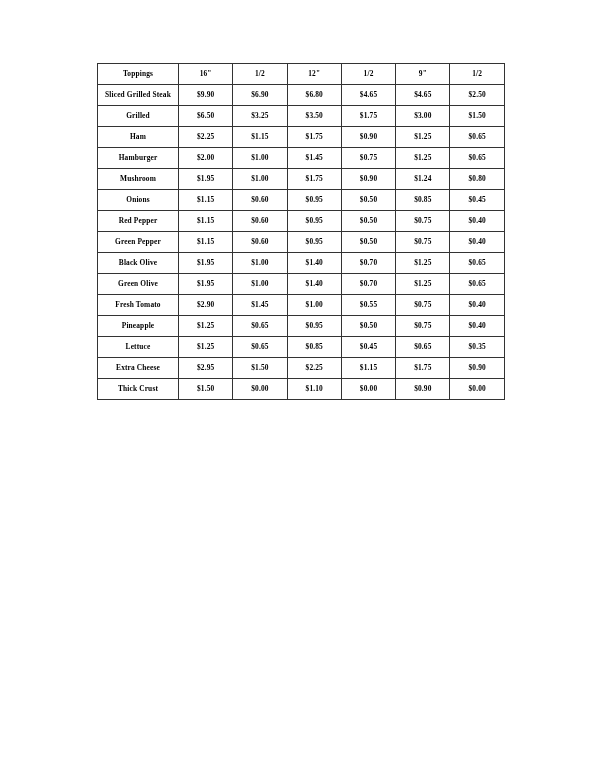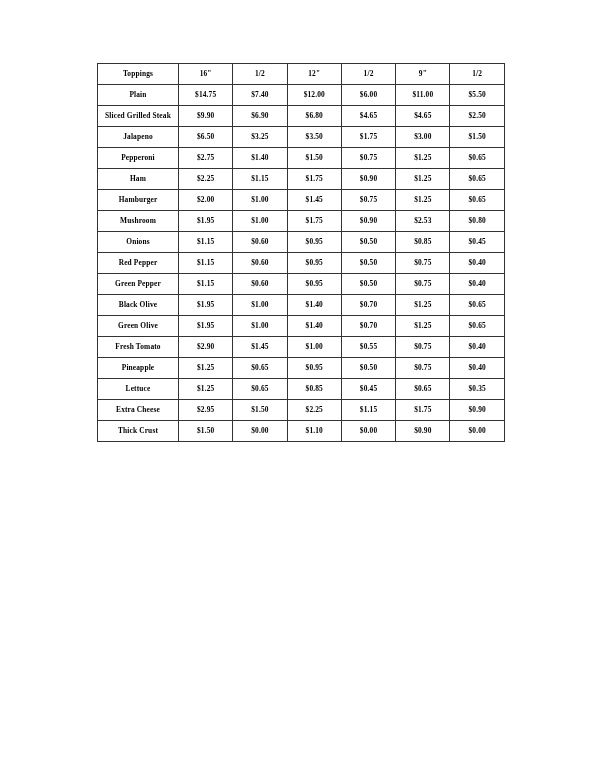--- a/index.html
+++ b/index.html
@@ -93,56 +93,38 @@
           <th class="cell-black">16"</th>
           <th class="cell-red">1/2</th>
           <th class="cell-black">12"</th>
           <th class="cell-red">1/2</th>
           <th class="cell-black">9"</th>
           <th class="cell-red">1/2</th>
         </tr>
     </thead>
     <tbody id="table-body">
         <tr class="row-tall">
-          <td class="cell-black topping-cell">Plain</td>
-          <td class="cell-black">$14.75</td>
-          <td class="cell-red">$7.40</td>
-          <td class="cell-black">$12.00</td>
-          <td class="cell-red">$6.00</td>
-          <td class="cell-black">$11.00</td>
-          <td class="cell-red">$5.50</td>
-        </tr>
-        <tr class="row-tall">
           <td class="cell-black topping-cell two-line">Sliced Grilled Steak</td>
           <td class="cell-black">$9.90</td>
           <td class="cell-red">$6.90</td>
           <td class="cell-black">$6.80</td>
           <td class="cell-red">$4.65</td>
           <td class="cell-black">$4.65</td>
           <td class="cell-red">$2.50</td>
         </tr>
         <tr class="row-med">
-          <td class="cell-black topping-cell">Jalapeno</td>
+          <td class="cell-black topping-cell">Grilled</td>
           <td class="cell-black">$6.50</td>
           <td class="cell-red">$3.25</td>
           <td class="cell-black">$3.50</td>
           <td class="cell-red">$1.75</td>
           <td class="cell-black">$3.00</td>
           <td class="cell-red">$1.50</td>
         </tr>
         <tr class="row-tall">
-          <td class="cell-black topping-cell">Pepperoni</td>
-          <td class="cell-black">$2.75</td>
-          <td class="cell-red">$1.40</td>
-          <td class="cell-black">$1.50</td>
-          <td class="cell-red">$0.75</td>
-          <td class="cell-black">$1.25</td>
-          <td class="cell-red">$0.65</td>
-        </tr>
-        <tr class="row-tall">
           <td class="cell-black topping-cell">Ham</td>
           <td class="cell-black">$2.25</td>
           <td class="cell-red">$1.15</td>
           <td class="cell-black">$1.75</td>
           <td class="cell-red">$0.90</td>
           <td class="cell-black">$1.25</td>
           <td class="cell-red">$0.65</td>
         </tr>
         <tr class="row-med">
           <td class="cell-black topping-cell">Hamburger</td>
@@ -152,21 +134,21 @@
           <td class="cell-red">$0.75</td>
           <td class="cell-black">$1.25</td>
           <td class="cell-red">$0.65</td>
         </tr>
         <tr class="row-tall">
           <td class="cell-black topping-cell">Mushroom</td>
           <td class="cell-black">$1.95</td>
           <td class="cell-red">$1.00</td>
           <td class="cell-black">$1.75</td>
           <td class="cell-red">$0.90</td>
-          <td class="cell-black">$2.53</td>
+          <td class="cell-black">$1.24</td>
           <td class="cell-red">$0.80</td>
         </tr>
         <tr class="row-tall">
           <td class="cell-black topping-cell">Onions</td>
           <td class="cell-black">$1.15</td>
           <td class="cell-red">$0.60</td>
           <td class="cell-black">$0.95</td>
           <td class="cell-red">$0.50</td>
           <td class="cell-black">$0.85</td>
           <td class="cell-red">$0.45</td>

